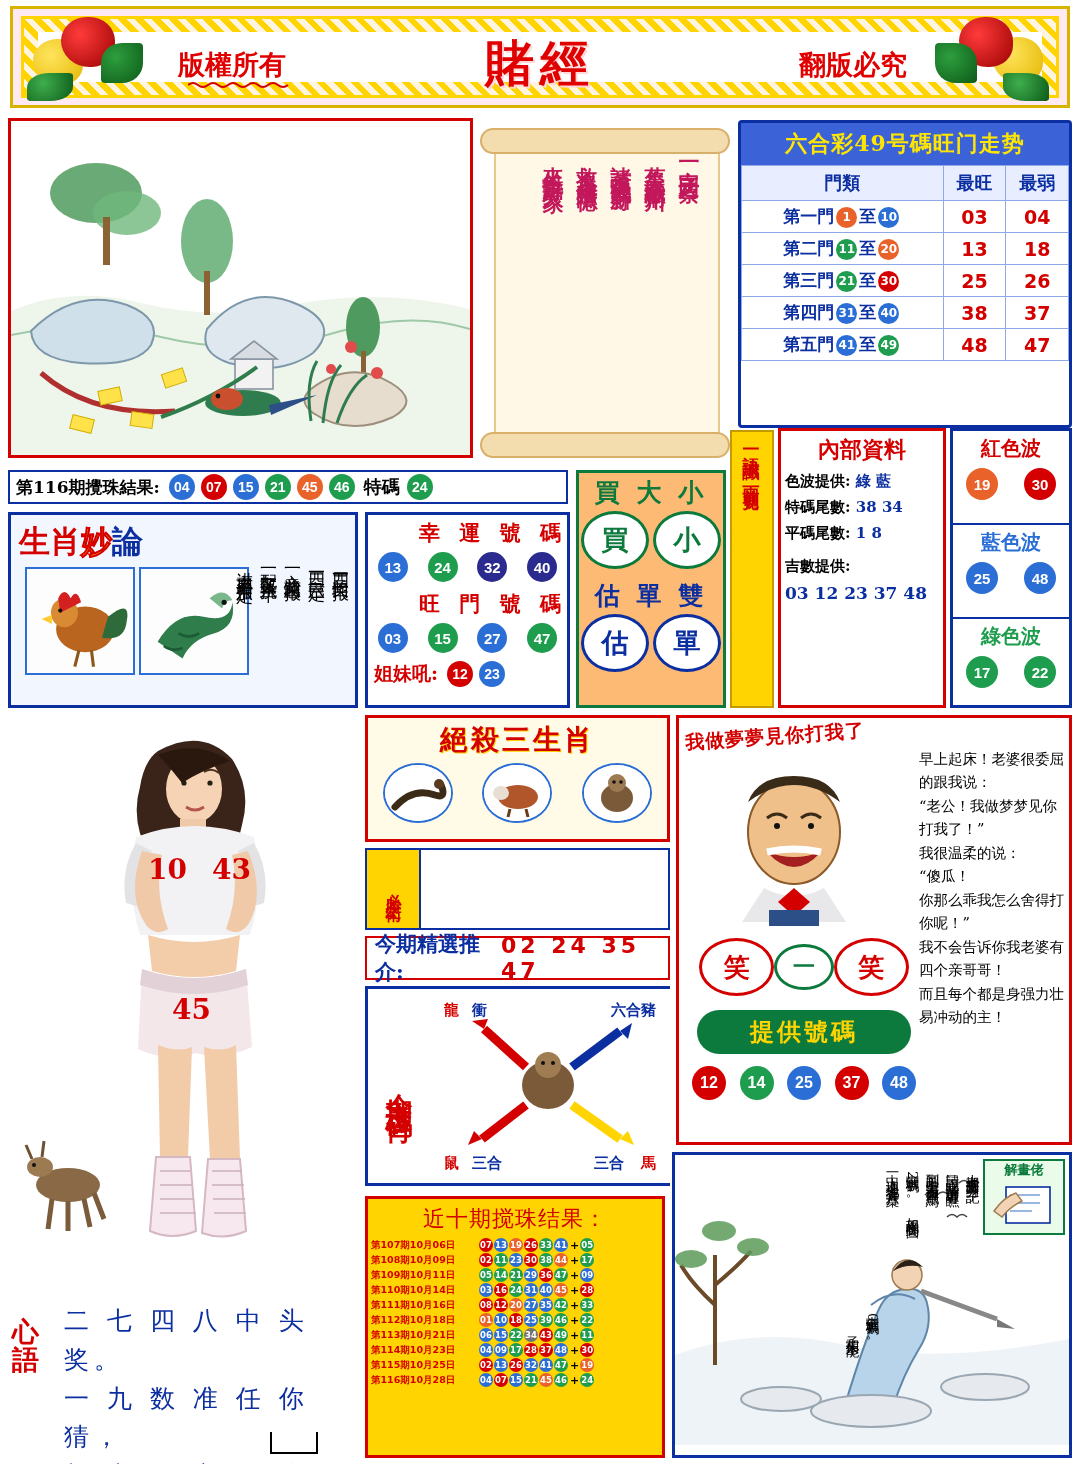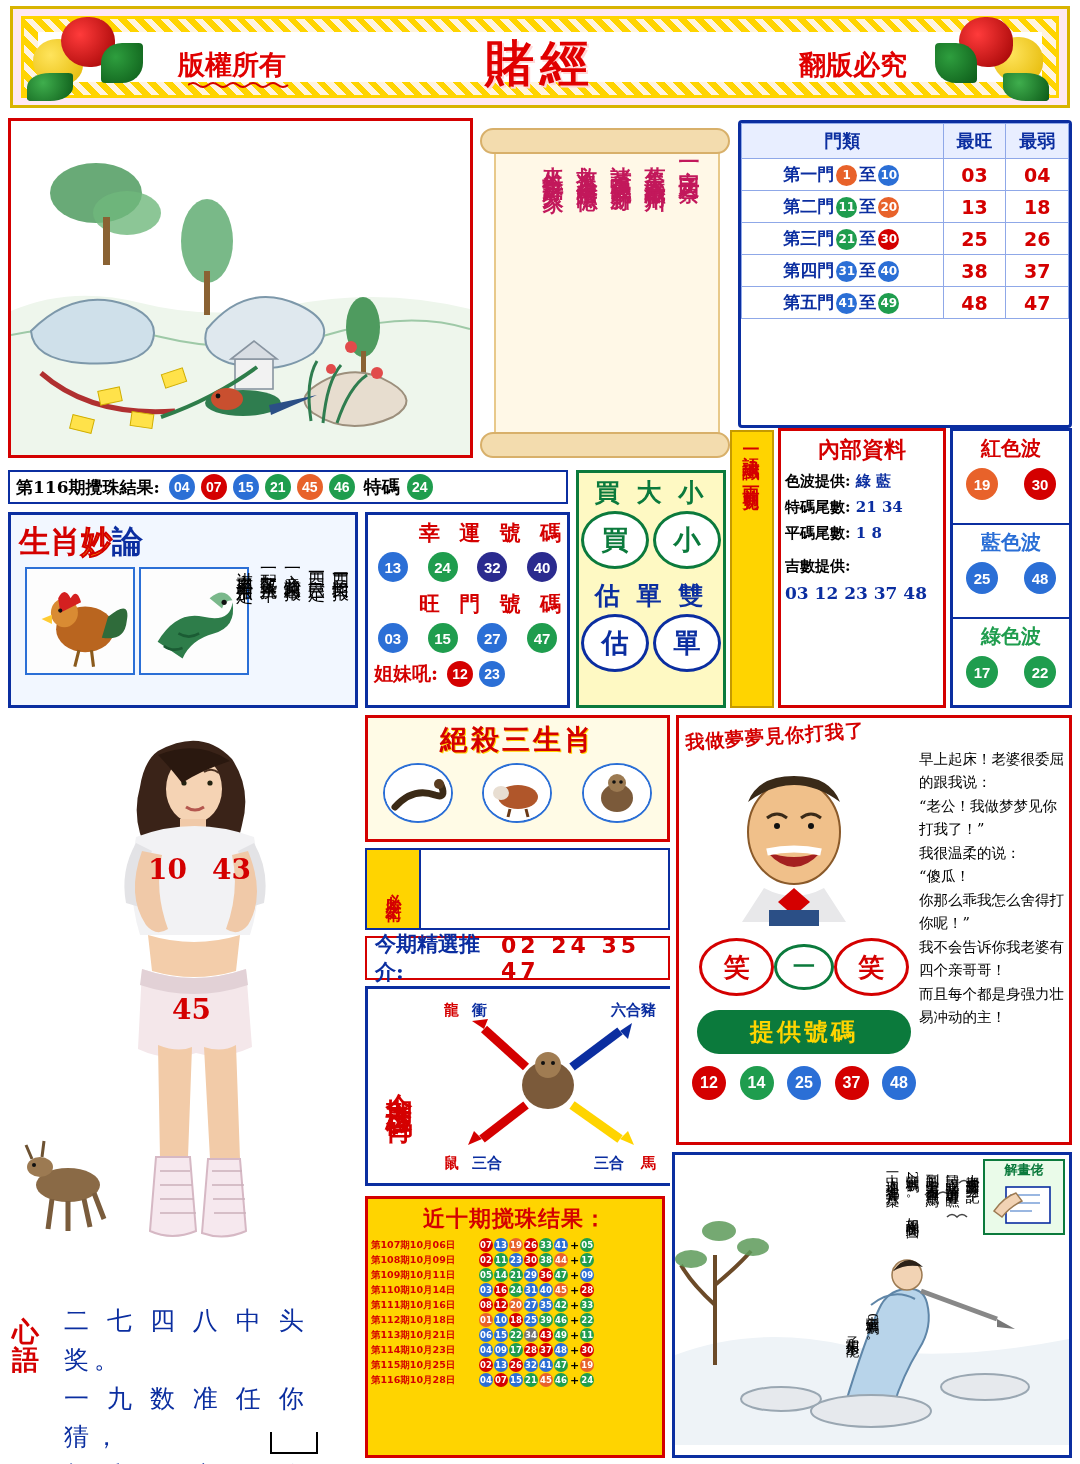--- a/index.html
+++ b/index.html
@@ -56,21 +56,21 @@
   .zodiac-title{position:absolute;left:8px;top:6px;font-size:31px;font-weight:bold;font-family:"DejaVu Serif",serif;}
   .zo-pic{position:absolute;top:52px;width:106px;height:104px;border:2px solid #2b6fd6;background:#fff;}
   .zcol{position:absolute;writing-mode:vertical-rl;font-size:17px;color:#000;line-height:1.35;font-family:"DejaVu Serif",serif;letter-spacing:2px;}
 
   
   .lucky{left:365px;top:512px;width:205px;height:196px;border:3px solid #0b2ea0;background:#fff;}
   .lk-title{text-align:right;font-size:21px;font-weight:bold;color:#d40000;letter-spacing:6px;font-family:"DejaVu Serif",serif;margin-top:4px;}
   .lk-row{display:flex;justify-content:space-around;margin-top:5px;}
 
   
-  .buybox{left:576px;top:470px;width:150px;height:238px;border:3px solid #0b7a3c;background:#fef9c3;}
+  .buybox{left:576px;top:470px;width:150px;height:238px;border:3px solid #0b7a3c;background:#fdba74;}
   .bb-head{text-align:center;font-size:25px;font-weight:bold;color:#0b7a3c;letter-spacing:4px;font-family:"DejaVu Serif",serif;margin-top:3px;}
   .bb-ell{width:62px;height:52px;border:3px solid #0b7a3c;border-radius:50%;display:flex;align-items:center;justify-content:center;
     font-size:27px;font-weight:bold;color:#0b7a3c;font-family:"DejaVu Serif",serif;background:#fff;}
   .bb-head2{text-align:center;font-size:25px;font-weight:bold;color:#0b2ea0;letter-spacing:4px;font-family:"DejaVu Serif",serif;}
   .bb-ell2{width:62px;height:52px;border:3px solid #0b2ea0;border-radius:50%;display:flex;align-items:center;justify-content:center;
     font-size:27px;font-weight:bold;color:#0b2ea0;font-family:"DejaVu Serif",serif;background:#fff;}
 
   
   .ystrip{left:730px;top:430px;width:44px;height:278px;background:#ffd400;border:2px solid #c59a00;}
   .ystrip span{writing-mode:vertical-rl;display:block;margin:8px auto 0;font-size:17px;font-weight:bold;color:#d40000;
@@ -134,21 +134,21 @@
   .numoverlay{position:absolute;font-size:28px;font-weight:bold;color:#d40000;font-family:"DejaVu Serif",serif;}
 
   
   .heart{left:8px;top:1280px;width:352px;height:176px;border-bottom:none;}
   .heart-badge{position:absolute;left:4px;top:38px;width:46px;font-size:27px;font-weight:bold;color:#d40000;font-family:"DejaVu Serif",serif;
     line-height:1.05;}
   .heart-lines{position:absolute;left:56px;top:22px;font-size:25px;color:#0b2ea0;font-family:"DejaVu Serif",serif;line-height:1.55;letter-spacing:5px;}
 
   
   .recent{left:365px;top:1196px;width:300px;height:262px;border:3px solid #d40000;background:#ffd400;}
-  .recent .rt{text-align:center;font-size:22px;font-weight:bold;color:#d40000;font-family:"DejaVu Serif",serif;margin-top:5px;letter-spacing:1px;}
+  .recent .rt{text-align:center;font-size:22px;font-weight:normal;color:#d40000;font-family:"DejaVu Serif",serif;margin-top:5px;letter-spacing:1px;}
   .rrow{display:flex;align-items:center;margin:1px 3px;font-size:9.5px;color:#d40000;font-weight:bold;font-family:"DejaVu Sans",sans-serif;}
   .rrow .rl{width:108px;white-space:nowrap;}
   .rb{width:14px;height:14px;border-radius:50%;color:#fff;font-size:8.5px;display:inline-flex;align-items:center;justify-content:center;margin-right:1px;font-weight:bold;}
   .rplus{font-size:11px;color:#000;margin:0 1px;}
 
   
   .botpic{left:672px;top:1152px;width:400px;height:306px;border:3px solid #0b2ea0;background:#fff;}
   .jie{position:absolute;right:4px;top:4px;width:78px;height:72px;border:2px solid #0b7a3c;background:#eafbe9;}
   .jie .jt{text-align:center;font-size:13px;color:#0b7a3c;font-weight:bold;font-family:"DejaVu Serif",serif;}
   .vtext{position:absolute;writing-mode:vertical-rl;font-size:13.5px;color:#000;font-family:"DejaVu Serif",serif;line-height:1.5;letter-spacing:2px;}
@@ -229,20 +229,21 @@
     <div class="scroll-cap" style="top:8px;"></div>
     <div class="scroll-cap" style="top:312px;"></div>
     <div class="poem-col" style="right:28px;">一字之曰蔡</div>
     <div class="poem-col" style="right:62px;">蔡夫人議獻荊州，</div>
     <div class="poem-col" style="right:96px;">諸葛亮火燒新野。</div>
     <div class="poem-col" style="right:130px;">救人還生積陰德，</div>
     <div class="poem-col" style="right:164px;">來生投身好人家。</div>
   </div>
 
   <div class="trend box">
+    <div class="trend-title">六合彩49号碼旺门走势</div>
     <table class="tt">
       <thead>
         <tr>
           <th>門類</th>
           <th>最旺</th>
           <th>最弱</th>
         </tr>
       </thead>
       <tbody id="trend-body">
           <tr>
@@ -349,21 +350,21 @@
 
   <div class="ystrip box">
     <span>一語成讖：雨前初見</span>
   </div>
 
   <div class="internal box">
     <div class="in-title">內部資料</div>
     <div class="in-line"><span>色波提供:</span>
       <b>綠 藍</b></div>
     <div class="in-line"><span>特碼尾數:</span>
-      <b>21 34</b></div>
+      <b>38 34</b></div>
     <div class="in-line"><span>平碼尾數:</span>
       <b>1 8</b></div>
     <div class="in-line" style="margin-top:14px;">吉數提供:</div>
     <div class="in-line" style="color:#0b2ea0;font-size:17px;">03 12  23 37 48</div>
   </div>
 
   <div class="waves box">
     <div class="wv">
       <div class="cap" style="color:#d40000;">紅色波</div>
       <div class="balls" id="wave0">

